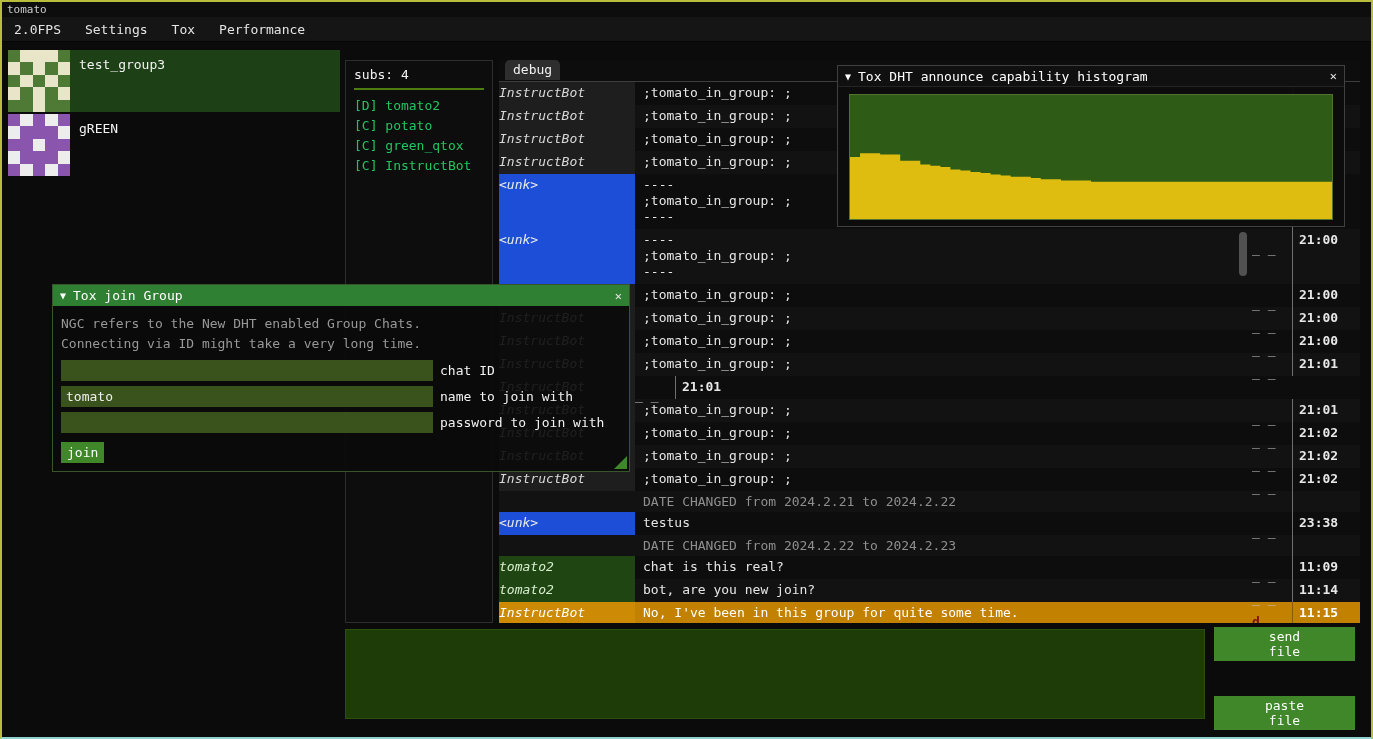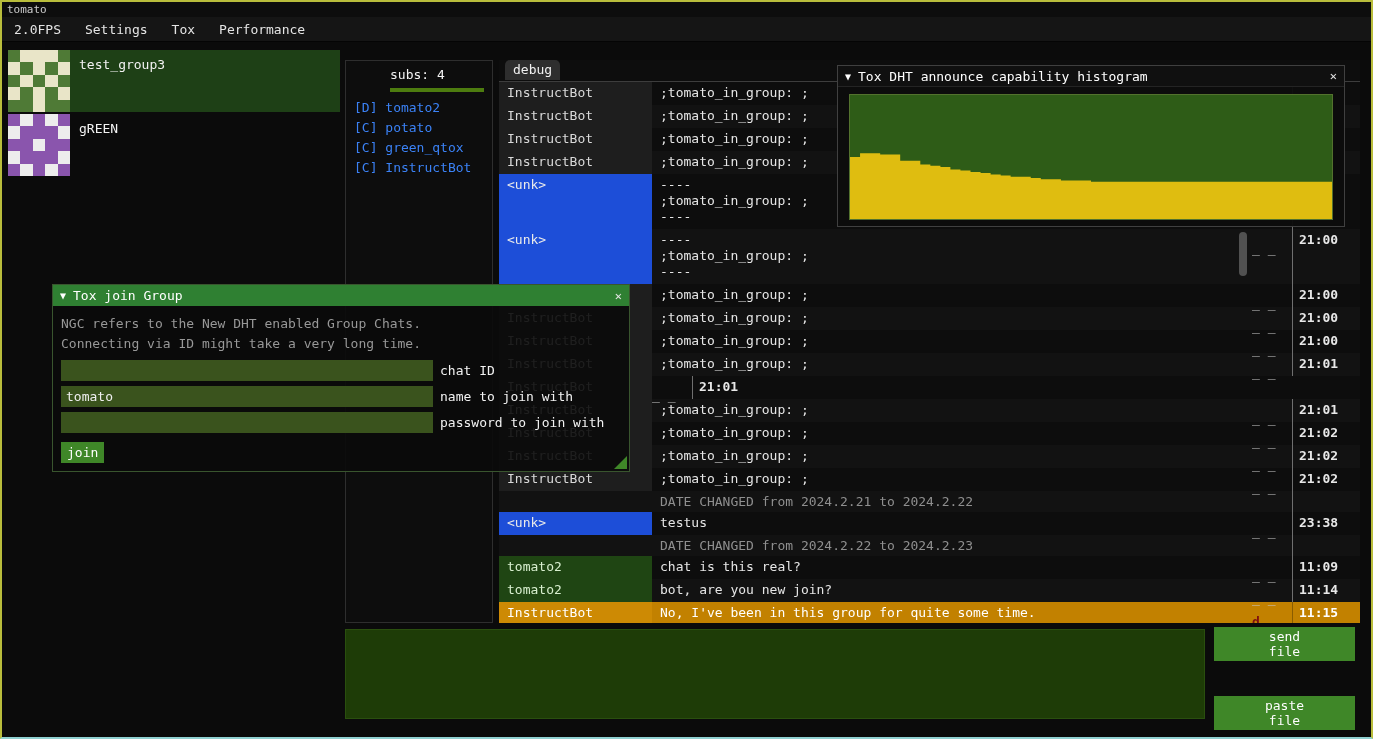--- a/index.html
+++ b/index.html
@@ -16,35 +16,35 @@
   
   .sidebar { position:absolute; left:6px; top:48px; width:332px; }
   .group-item { display:flex; height:62px; margin-bottom:2px; }
   .group-item.selected { background:#1e4016; }
   .avatar { width:62px; height:62px; flex:none; display:grid; grid-template-columns:repeat(5,1fr); grid-auto-rows:1fr; }
   .group-label { padding:7px 0 0 9px; color:#f2f2f2; }
 
   
   .subs { position:absolute; left:343px; top:58px; width:148px; height:563px; background:#0d0d0d;
           border:1px solid #2e2e2e; padding:6px 8px; }
-  .subs-header { color:#f2f2f2; padding-bottom:6px; border-bottom:4px solid #4d7c0f; margin-bottom:6px;margin-left:36px; }
-  .member { line-height:20px; color:#3b82f6; white-space:nowrap; }
+  .subs-header { color:#f2f2f2; padding-bottom:6px; border-bottom:2px solid #4d7c0f; margin-bottom:6px; }
+  .member { line-height:20px; color:#22c55e; white-space:nowrap; }
 
   
   .chat { position:absolute; left:497px; top:58px; width:861px; height:563px; background:#0d0d0d; }
   .tabbar { height:22px; border-bottom:1px solid #3d3d3d; }
   .tab { display:inline-block; margin-left:6px; padding:2px 8px 3px; background:#2e2e2e; color:#f0f0f0;
          border-radius:5px 5px 0 0; }
   .messages { position:absolute; left:0; top:22px; right:0; bottom:0; overflow:hidden; }
 
   .row { display:flex; background:#0d0d0d; }
   .messages .row:nth-child(even) { background:#121212; }
   .row.h1 { height:23px; } .row.h3 { height:55px; } .row.date { height:21px; }
   .cell { padding-top:3px; }
-  .cell.name { width:153px; padding-left:8px; overflow:hidden; white-space:nowrap; }
+  .cell.name { width:136px; overflow:hidden; white-space:nowrap;font-style:italic; }
   .cell.msg { flex:1; padding-left:8px; line-height:16px; color:#e6e6e6; overflow:hidden; white-space:nowrap; }
   .cell.status { width:40px; color:#c8c8c8;margin-top:9px; }
   .cell.time { width:68px; border-left:1px solid #6f6f6f; padding-left:6px; font-weight:bold; }
 
   .row.plain .name { background:#1e1e1e; color:#d9d9d9; }
   .row.unk .name { background:#1d4ed8; color:#eaeaea; }
   .row.self .name { background:#1f4513; color:#d8efcf; }
   .row.date .name { background:transparent; }
   .row.date .msg { color:#8f8f8f; }
   .row.highlight, .messages .row.highlight { background:#c28100; }

